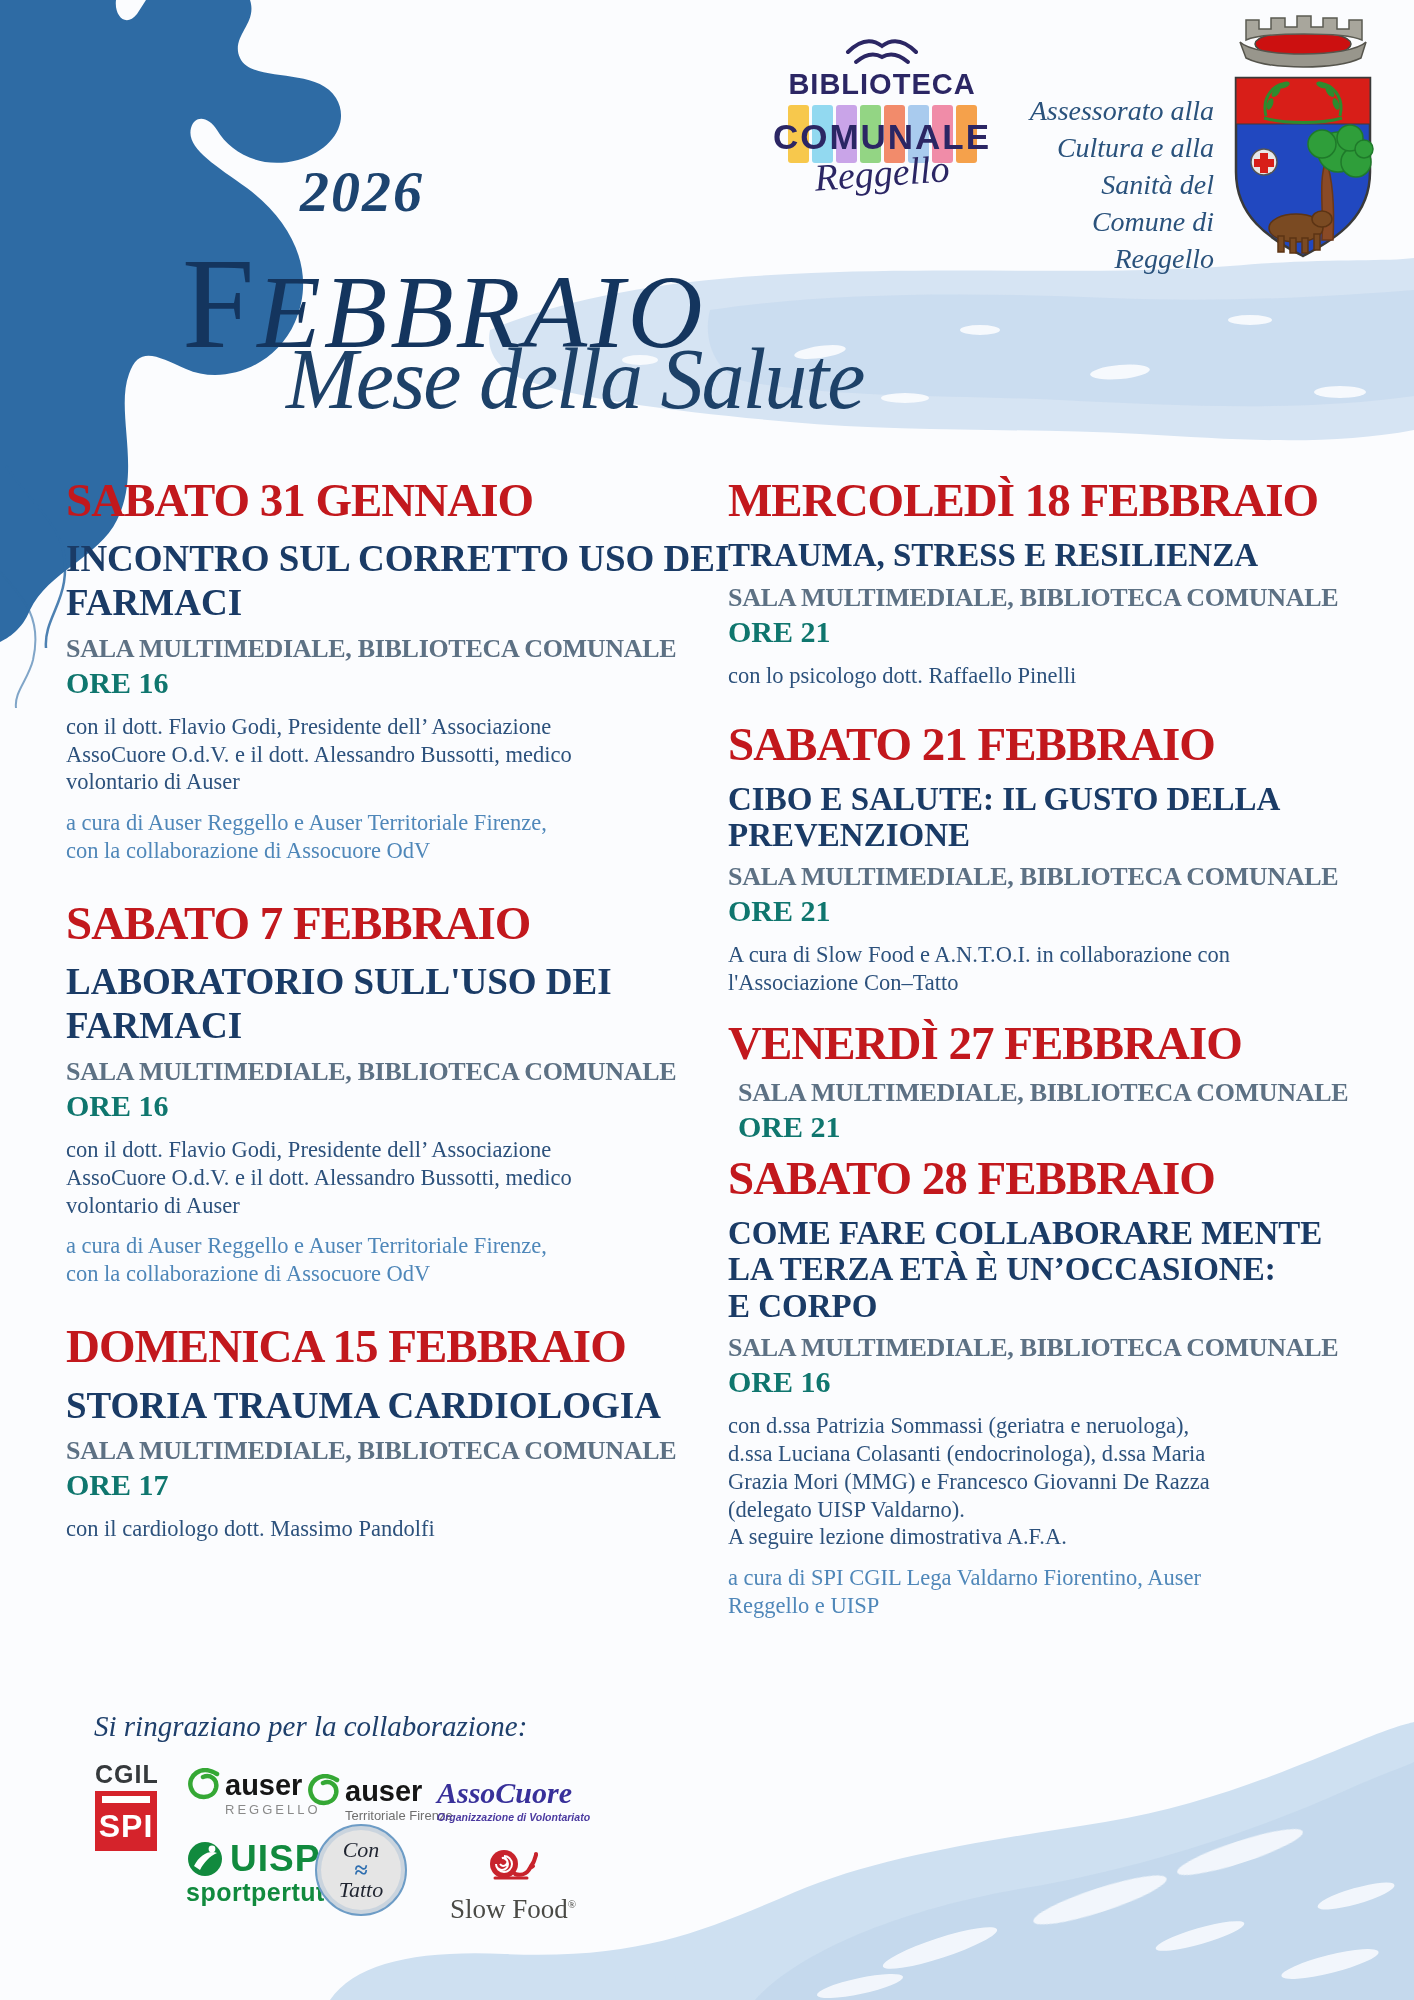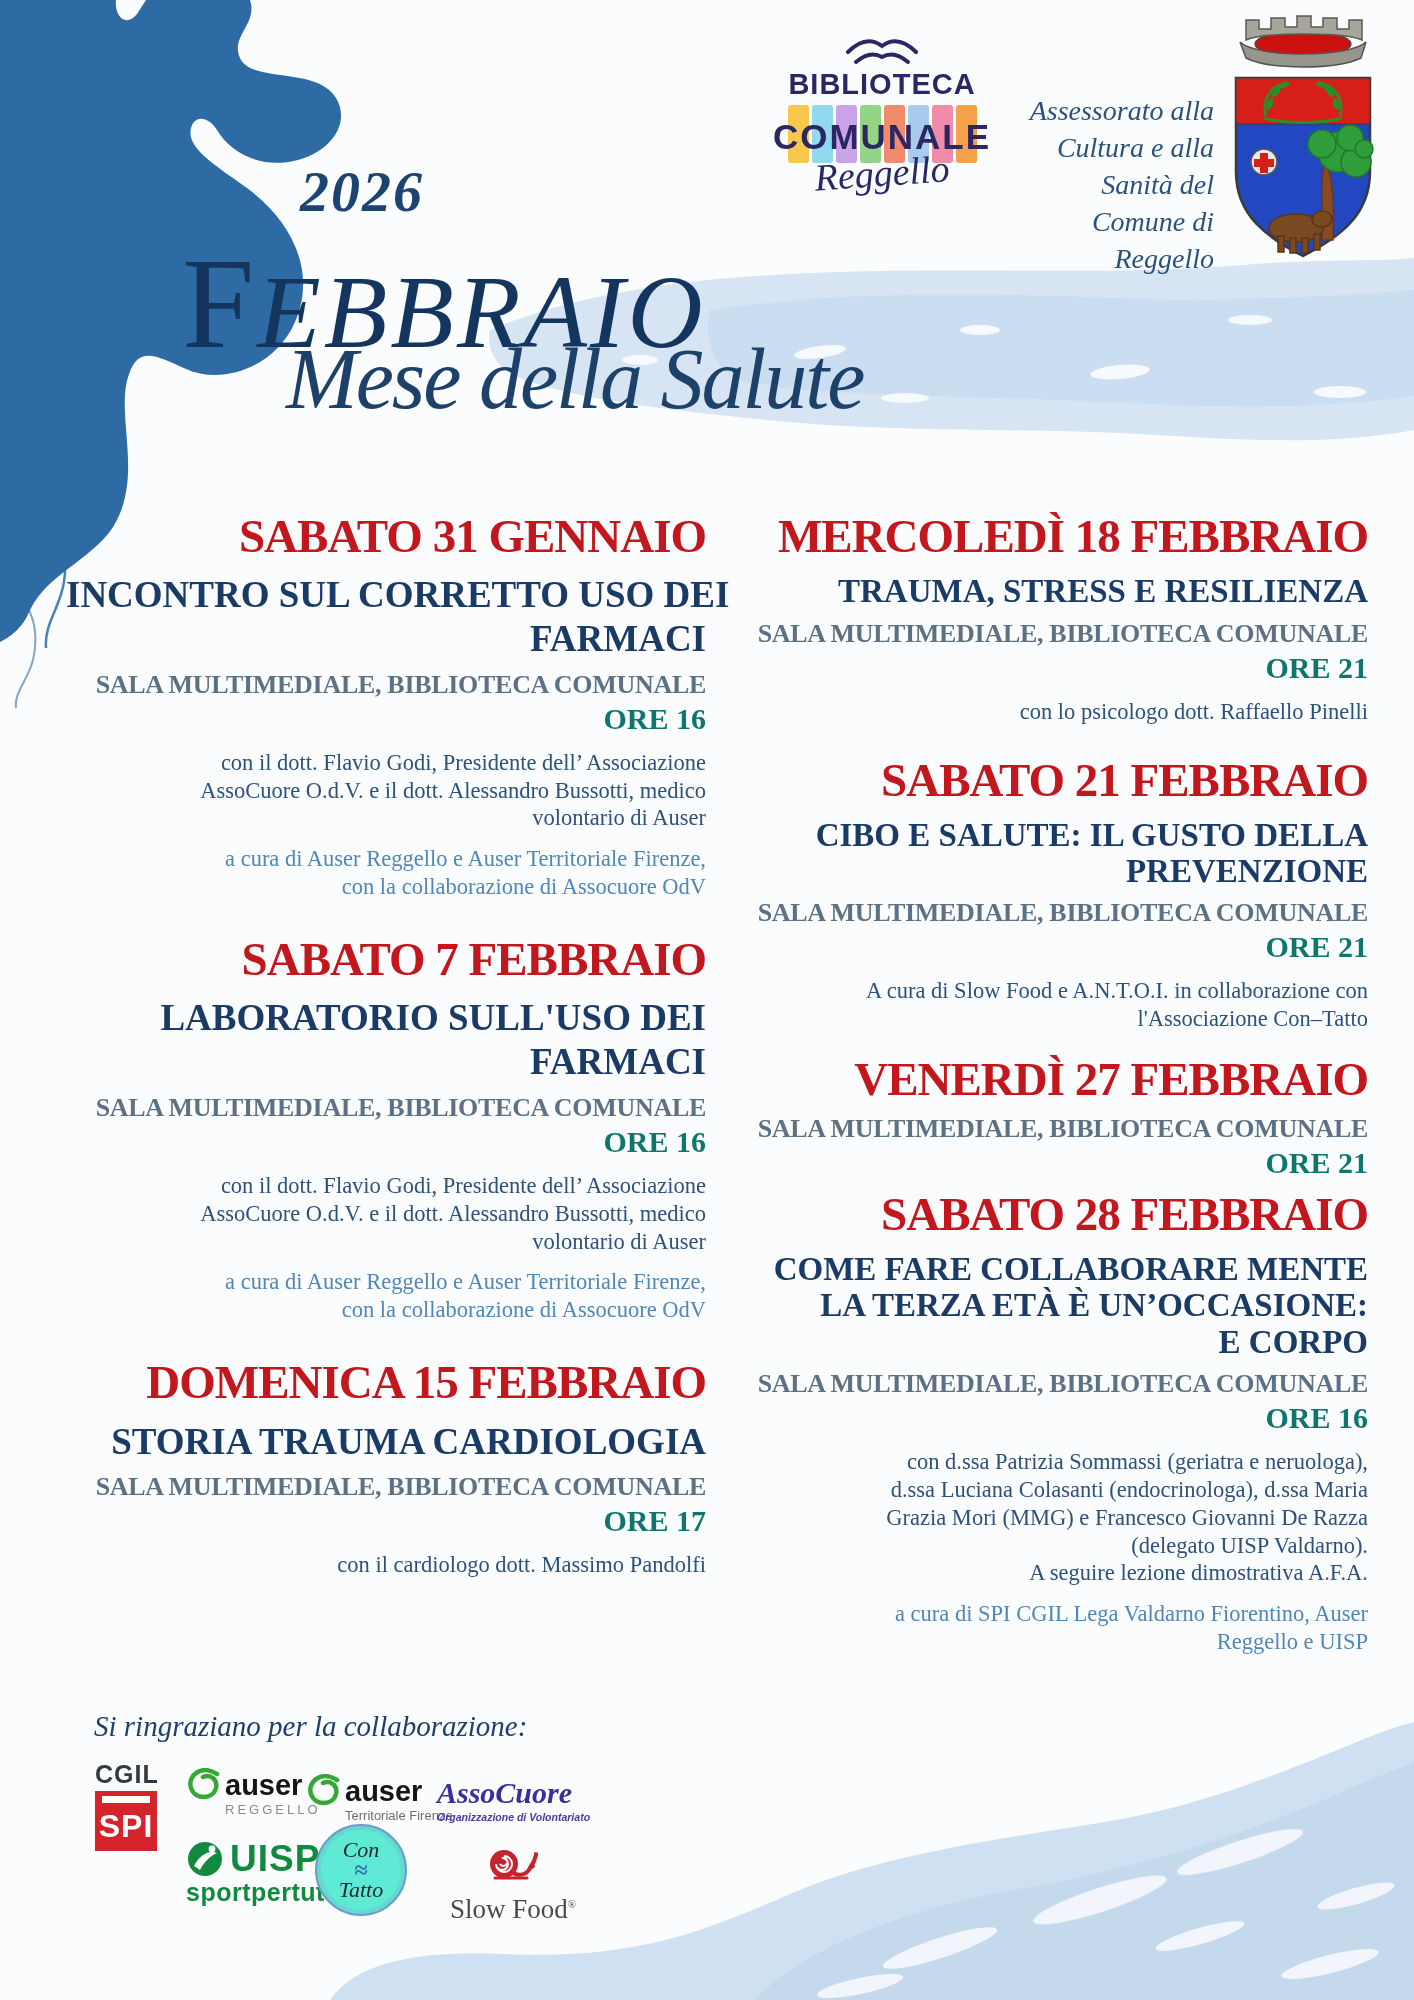--- a/index.html
+++ b/index.html
@@ -29,21 +29,21 @@
   .lib-name3{font-style:italic;font-size:38px;color:#2B2664;margin-top:-12px;transform:rotate(-4deg);}
 
   
   .assessorato{position:absolute;right:200px;top:92px;text-align:right;font-style:italic;
     font-size:28px;line-height:37px;color:#2A527C;}
   .assessorato div{white-space:nowrap;}
 
   .coat{position:absolute;left:1226px;top:12px;}
 
   
-  .col{position:absolute;top:512px;width:640px;text-align:right;}
+  .col{position:absolute;top:476px;width:640px;}
   .col-left{left:66px;}
   .col-right{left:728px;}
   .event{display:block;}
   .col-left .event + .event{margin-top:34px;}
   .col-right .event:nth-of-type(2){margin-top:30px;}
   .col-right .event:nth-of-type(3){margin-top:22px;}
   .col-right .event:nth-of-type(4){margin-top:10px;}
   .col-right .event:nth-of-type(3) .ev-title,
   .col-right .event:nth-of-type(3) .ev-loc,
   .col-right .event:nth-of-type(3) .ev-time,
@@ -81,21 +81,21 @@
   .ac-brand{font-style:italic;font-weight:700;font-size:30px;color:#38309A;line-height:1;}
   .ac-sub{font-family:"Liberation Sans",sans-serif;font-style:italic;font-weight:700;font-size:10.5px;color:#4B3AA0;margin-top:3px;}
 
   .logo-uisp{left:186px;top:1838px;}
   .uisp-row{display:flex;align-items:center;gap:6px;}
   .uisp-brand{font-family:"Liberation Sans",sans-serif;font-weight:700;font-size:37px;color:#118A3E;letter-spacing:1px;}
   .uisp-aps{font-family:"Liberation Sans",sans-serif;font-size:11px;color:#118A3E;align-self:flex-end;margin-bottom:4px;}
   .uisp-sub{font-family:"Liberation Sans",sans-serif;font-weight:700;font-size:25px;color:#118A3E;margin-top:-2px;letter-spacing:0.5px;}
 
   .logo-contatto{left:315px;top:1824px;}
-  .ct-circle{width:88px;height:88px;border:2.5px solid #6D9CC6;border-radius:50%;background:#5eead4;
+  .ct-circle{width:88px;height:88px;border:2.5px solid #6D9CC6;border-radius:50%;background:#e5e5e5;
     box-shadow:inset 0 0 0 4px rgba(125,165,205,0.25);display:flex;flex-direction:column;
     align-items:center;justify-content:center;}
   .ct-word{font-style:italic;font-size:22px;color:#1F2430;line-height:1;}
   .ct-wave{color:#2F6FB0;font-size:24px;font-weight:700;line-height:0.75;}
 
   .logo-slowfood{left:448px;top:1846px;width:130px;text-align:center;}
   .sf-text{font-size:27px;color:#4A4A46;line-height:1;margin-top:10px;}
   .sf-text sup{font-size:11px;}
 
   [data-interactable="false"]{cursor:default;}

